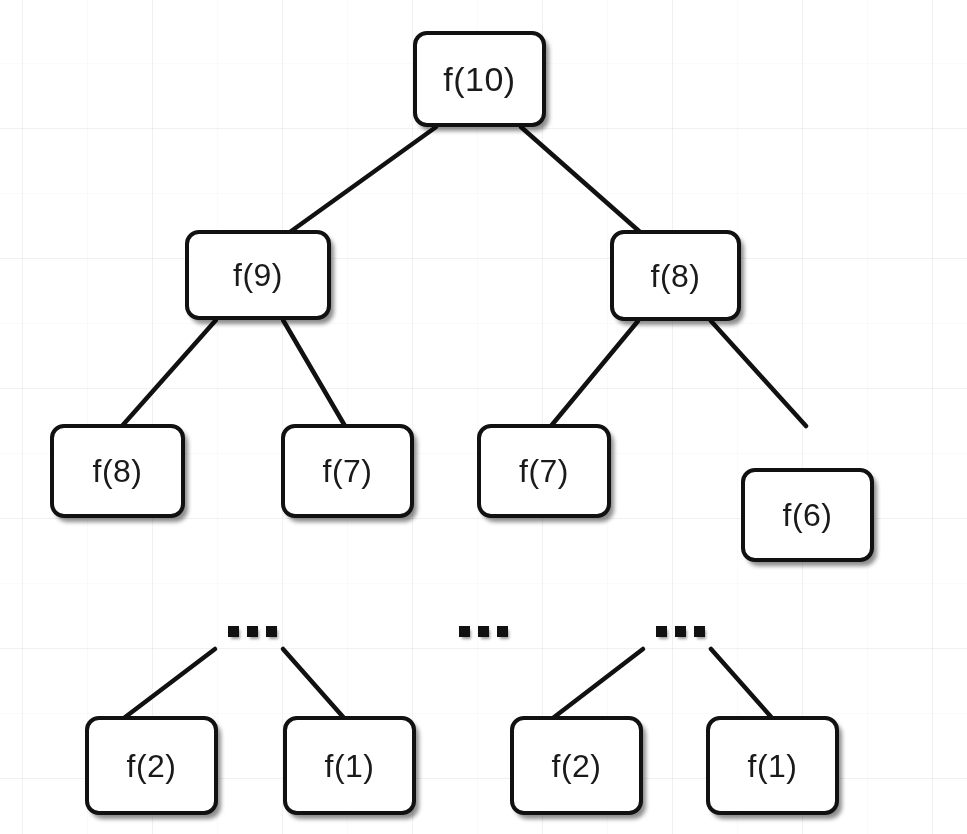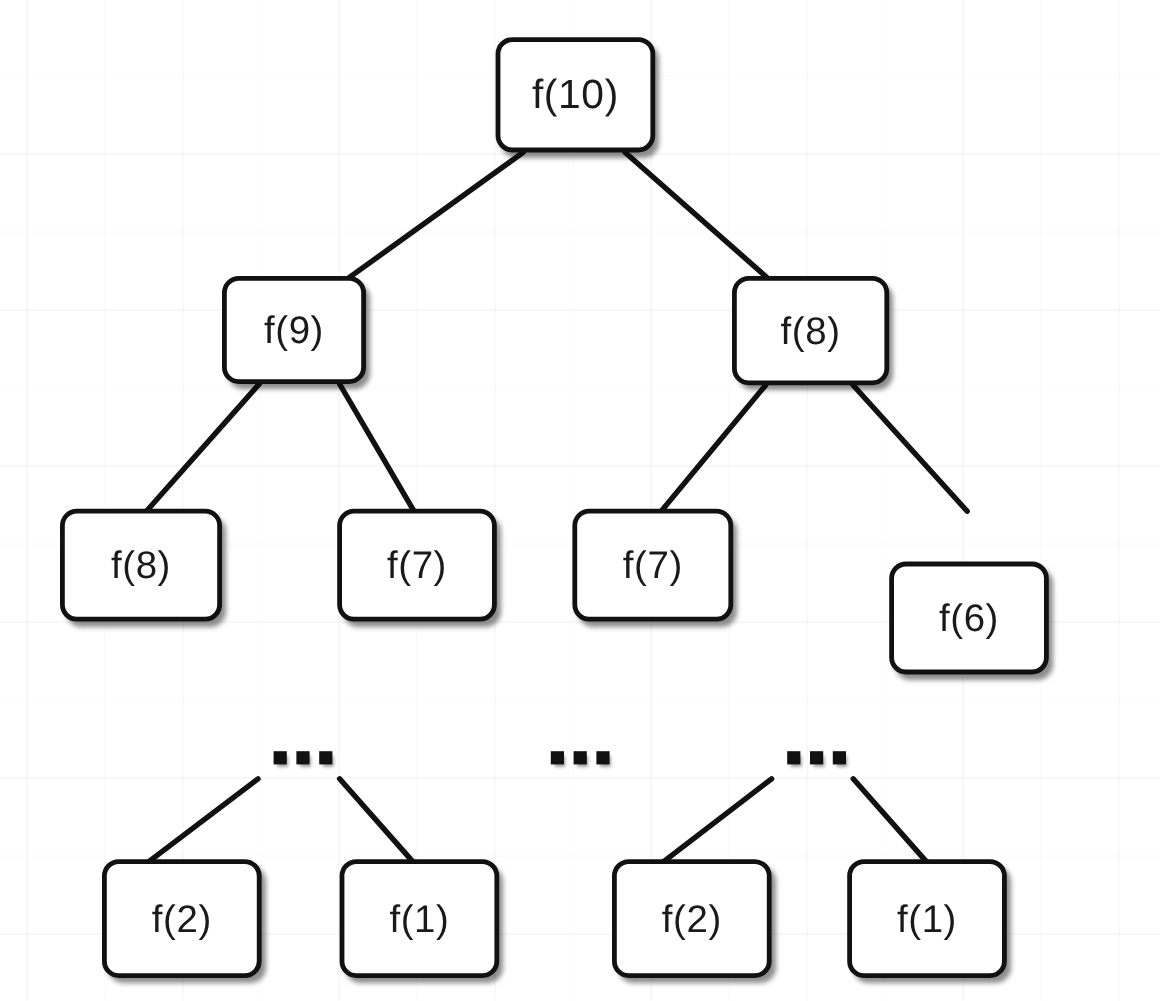--- a/index.html
+++ b/index.html
@@ -92,21 +92,21 @@
       <line x1="215" y1="649" x2="124" y2="718" stroke="#111111" stroke-width="4.5" stroke-linecap="round"></line>
       <line x1="283" y1="649" x2="344" y2="718" stroke="#111111" stroke-width="4.5" stroke-linecap="round"></line>
       <line x1="643" y1="649" x2="553" y2="718" stroke="#111111" stroke-width="4.5" stroke-linecap="round"></line>
       <line x1="711" y1="649" x2="772" y2="718" stroke="#111111" stroke-width="4.5" stroke-linecap="round"></line>
     </svg>
 
   <div id="node-layer">
       <div class="node" style="left: 413px; top: 31px; width: 133px; height: 96px; font-size: 34px;">
         <span class="node-label">f(10)</span>
       </div>
-      <div class="node" style="left: 185px; top: 230px; width: 120px; height: 90px; font-size: 32px;">
+      <div class="node" style="left: 185px; top: 230px; width: 146px; height: 90px; font-size: 32px;">
         <span class="node-label">f(9)</span>
       </div>
       <div class="node" style="left: 610px; top: 230px; width: 131px; height: 91px; font-size: 32px;">
         <span class="node-label">f(8)</span>
       </div>
       <div class="node" style="left: 50px; top: 424px; width: 135px; height: 94px; font-size: 32px;">
         <span class="node-label">f(8)</span>
       </div>
       <div class="node" style="left: 281px; top: 424px; width: 133px; height: 94px; font-size: 32px;">
         <span class="node-label">f(7)</span>

